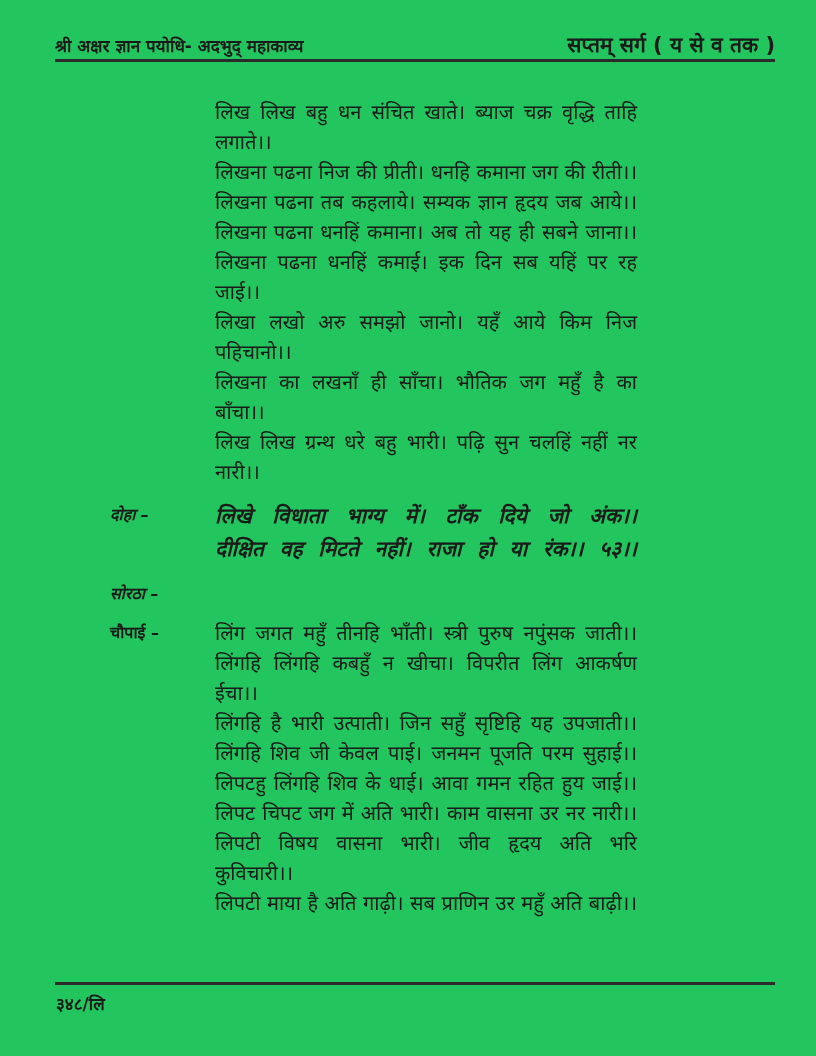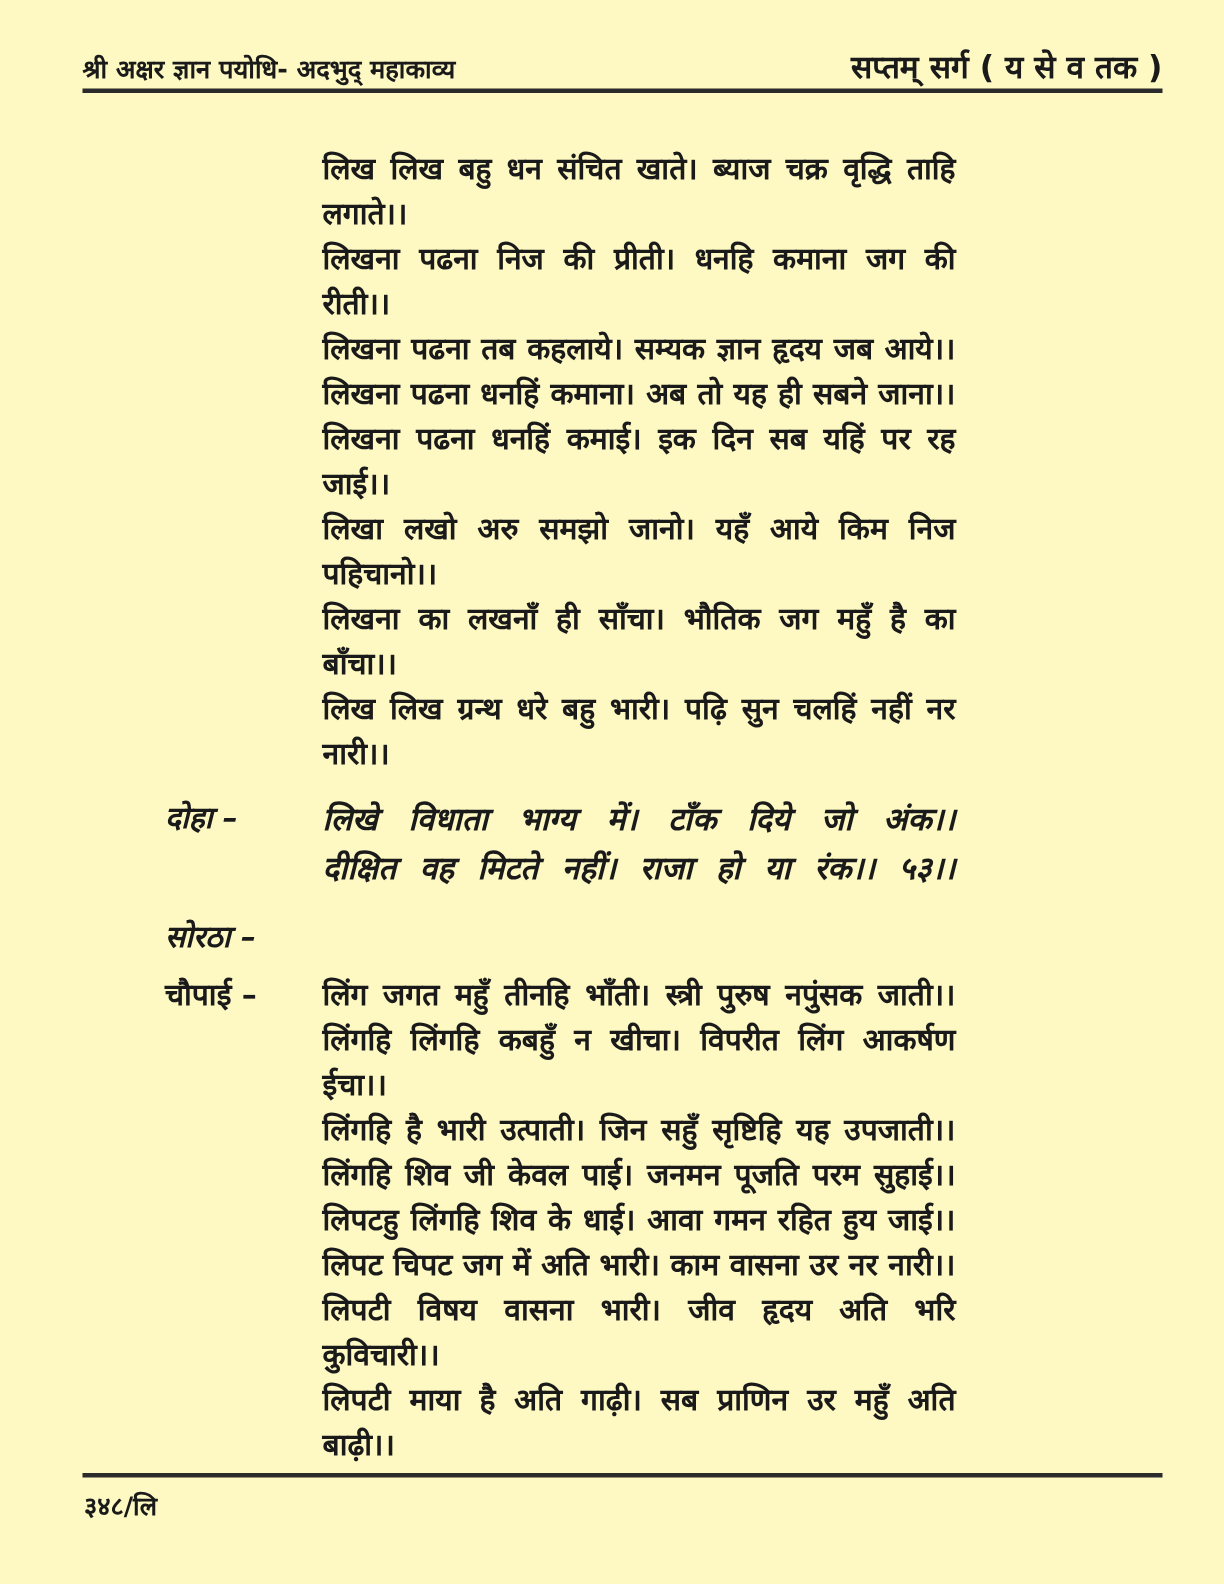--- a/index.html
+++ b/index.html
@@ -1,20 +1,20 @@
 <!DOCTYPE html>
 <html lang="hi"><head>
 <meta charset="utf-8">
 <style>
   html,body{margin:0;padding:0;background:#e8e8e8;}
   .page{
     position:relative;
     width:816px;height:1056px;
     margin:0 auto;
-    background:#fef9c3;
+    background:#22c55e;
     font-family:"DejaVu Sans","Liberation Sans",sans-serif;
     color:#1a1a1a;
     overflow:hidden;
   }
   
   .header{
     position:absolute;top:30px;left:55px;right:41px;
     display:flex;justify-content:space-between;align-items:baseline;
   }
   .header .h-left{font-size:17px;font-weight:bold;}
@@ -23,33 +23,33 @@
     position:absolute;top:59px;left:55px;right:41px;
     height:3px;background:#2b2b2b;
   }
   
   .content{
     position:absolute;top:0;left:110px;width:527px;
   }
   .section{display:flex;}
   .section .label{
     width:105px;flex:0 0 105px;
-    font-weight:bold;font-size:20px;line-height:30px;
+    font-weight:bold;font-size:16px;line-height:30px;
     white-space:nowrap;
   }
   .section .lines{flex:1;min-width:0;}
   .verse-line{
     text-align:justify;
     text-align-last:justify;
     -moz-text-align-last:justify;
     white-space:normal;
   }
   
   .sec--chaupai .verse-line{
-    font-weight:bold;font-size:20px;line-height:30px;
+    font-weight:normal;font-size:20px;line-height:30px;
   }
   .sec--chaupai .label{font-style:normal;}
   
   .sec--doha .verse-line,.sec--sortha .verse-line{
     font-weight:bold;font-style:italic;font-size:21px;line-height:33px;
   }
   .sec--doha .label,.sec--sortha .label{font-style:italic;}
   
   .sec-0{margin-top:97px;}
   .sec-1{margin-top:13px;}

